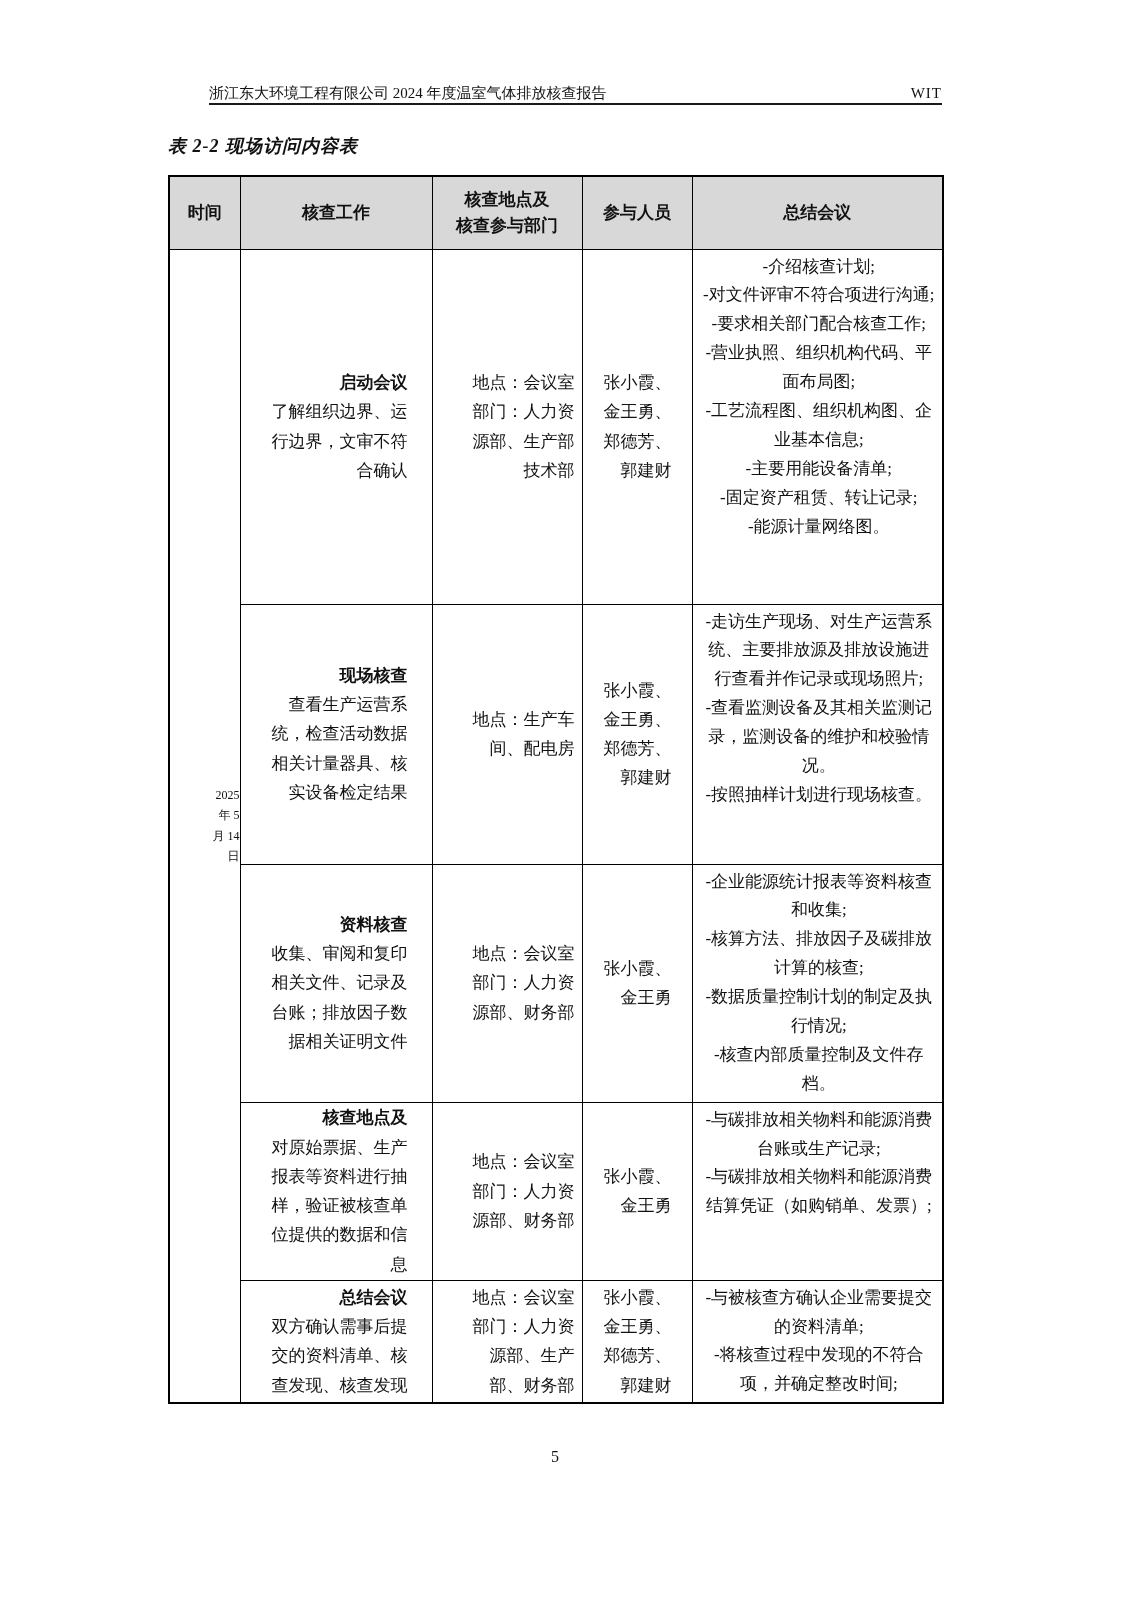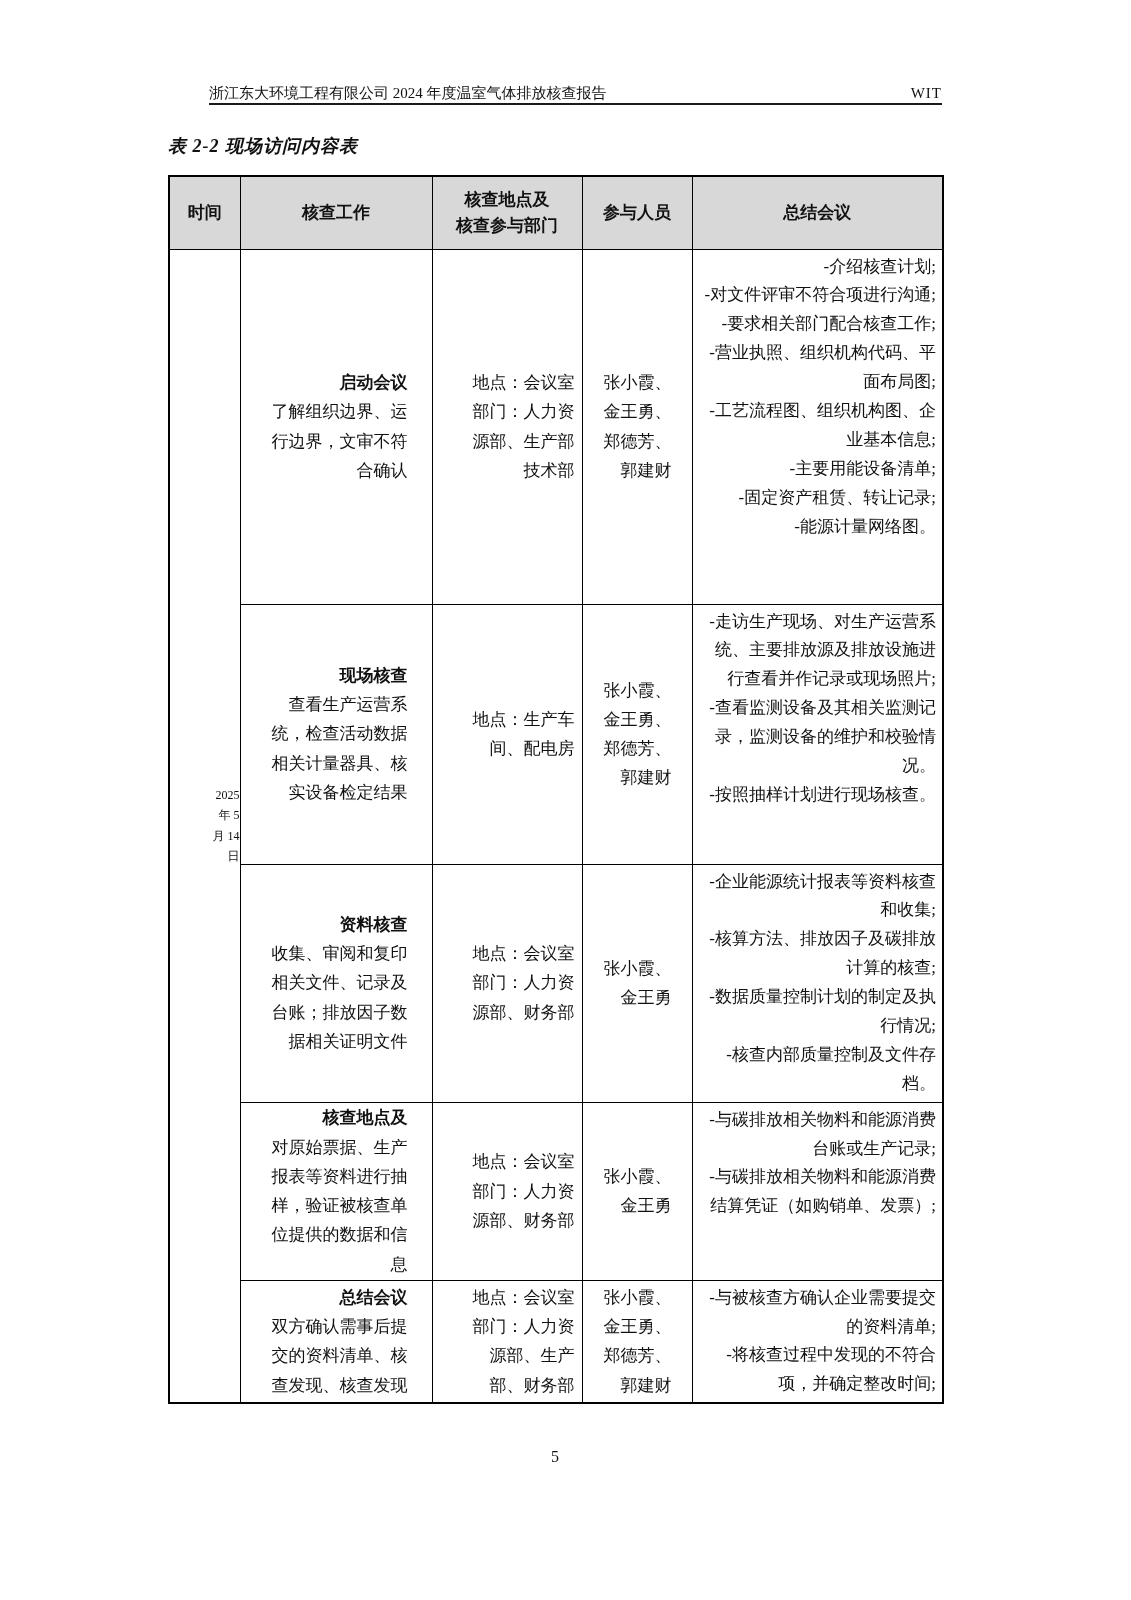--- a/index.html
+++ b/index.html
@@ -62,21 +62,21 @@
     text-align: right;
     vertical-align: middle;
     line-height: 1.72;
   }
   td.time-cell { font-size: 12px; }
   td.work-cell { padding: 0 24px; }
   .work-title { font-weight: bold; }
   td.loc-cell { padding: 0 7px; }
   td.people-cell { padding: 0 20px; }
   td.content-cell {
-    text-align: right;
+    text-align: center;
     vertical-align: top;
     padding: 3px 6px 3px 9px;
     line-height: 1.7;
   }
   .page-number {
     text-align: center;
     margin-top: 44px;
     font-size: 16px;
   }
 </style>

